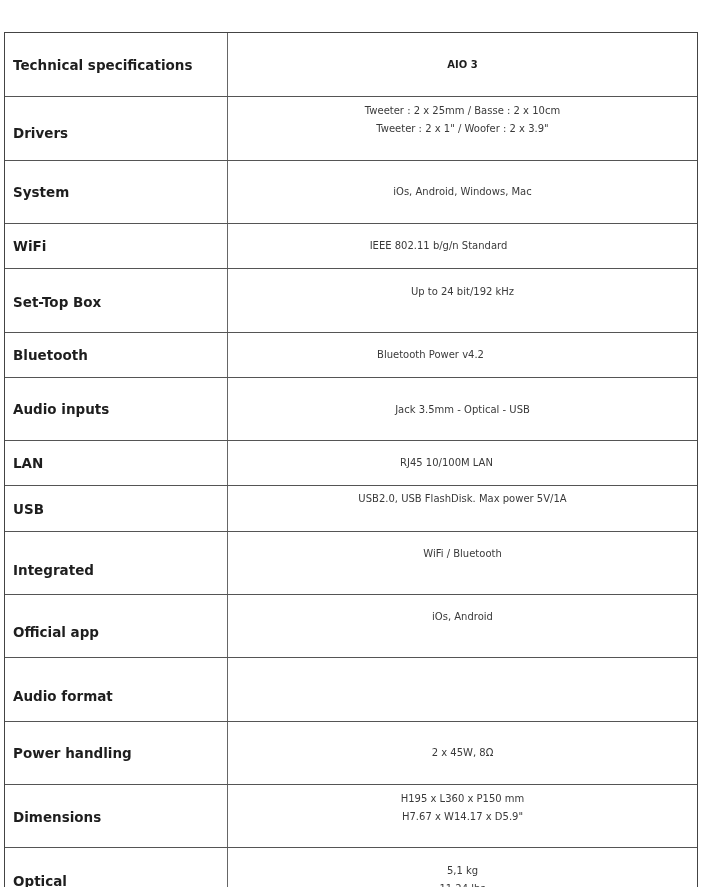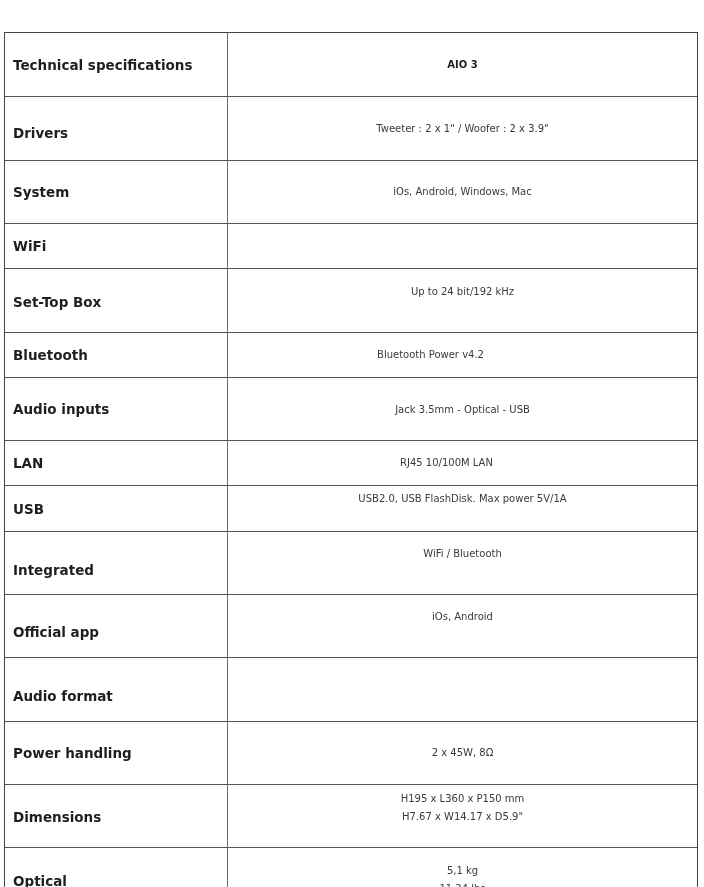--- a/index.html
+++ b/index.html
@@ -24,33 +24,37 @@
   <div class="row" style="height:63px">
     <div class="label">Technical specifications</div>
     <div class="value">
       <span class="txt hdr-val" style="top:23px">AIO 3</span>
     </div>
   </div>
 
   <div class="row" style="height:64px">
     <div class="label" style="padding-top:8px">Drivers</div>
     <div class="value">
+      <span class="txt" style="top:5px">Tweeter : 2 x 25mm / Basse : 2 x 10cm</span>
       <span class="txt" style="top:23px">Tweeter : 2 x 1" / Woofer : 2 x 3.9"</span>
     </div>
   </div>
 
   <div class="row" style="height:63px">
     <div class="label">System</div>
     <div class="value">
       <span class="txt" style="top:22px">iOs, Android, Windows, Mac</span>
     </div>
   </div>
 
   <div class="row" style="height:45px">
     <div class="label">WiFi</div>
+    <div class="value">
+      <span class="txt" style="top:13px;left:-48px">IEEE 802.11 b/g/n Standard</span>
+    </div>
   </div>
 
   <div class="row" style="height:64px">
     <div class="label" style="padding-top:2px">Set-Top Box</div>
     <div class="value">
       <span class="txt" style="top:14px">Up to 24 bit/192 kHz</span>
     </div>
   </div>
 
   <div class="row" style="height:45px">

